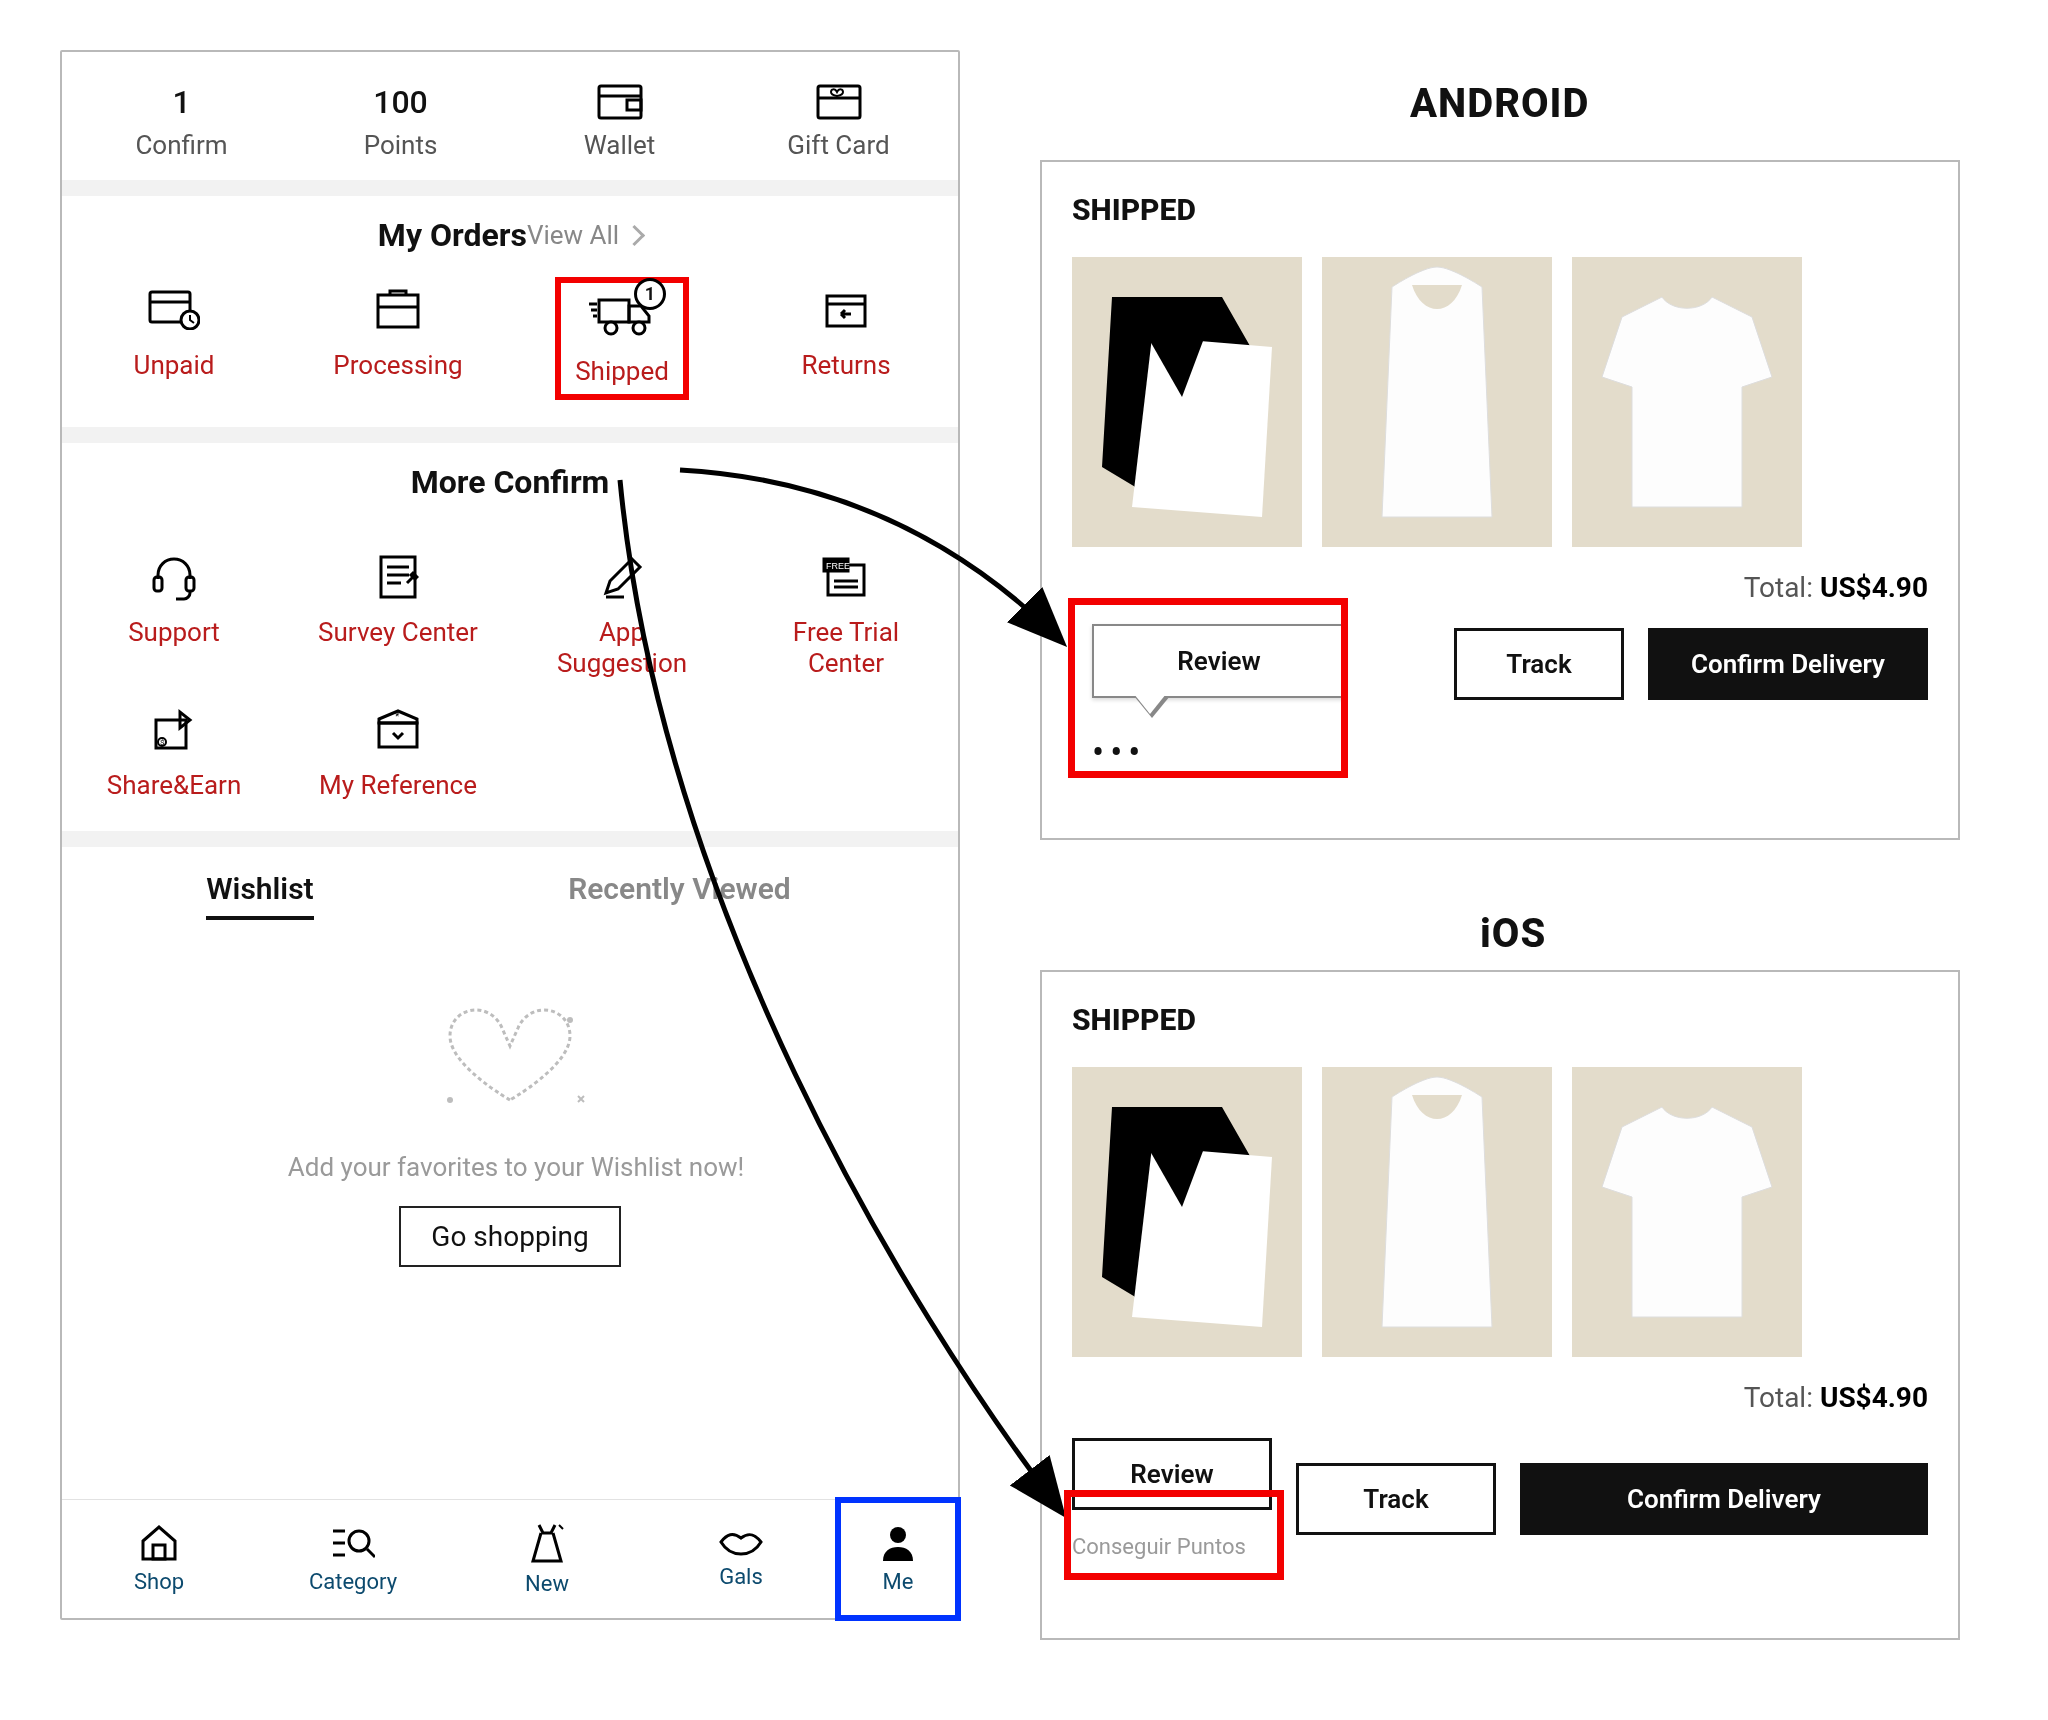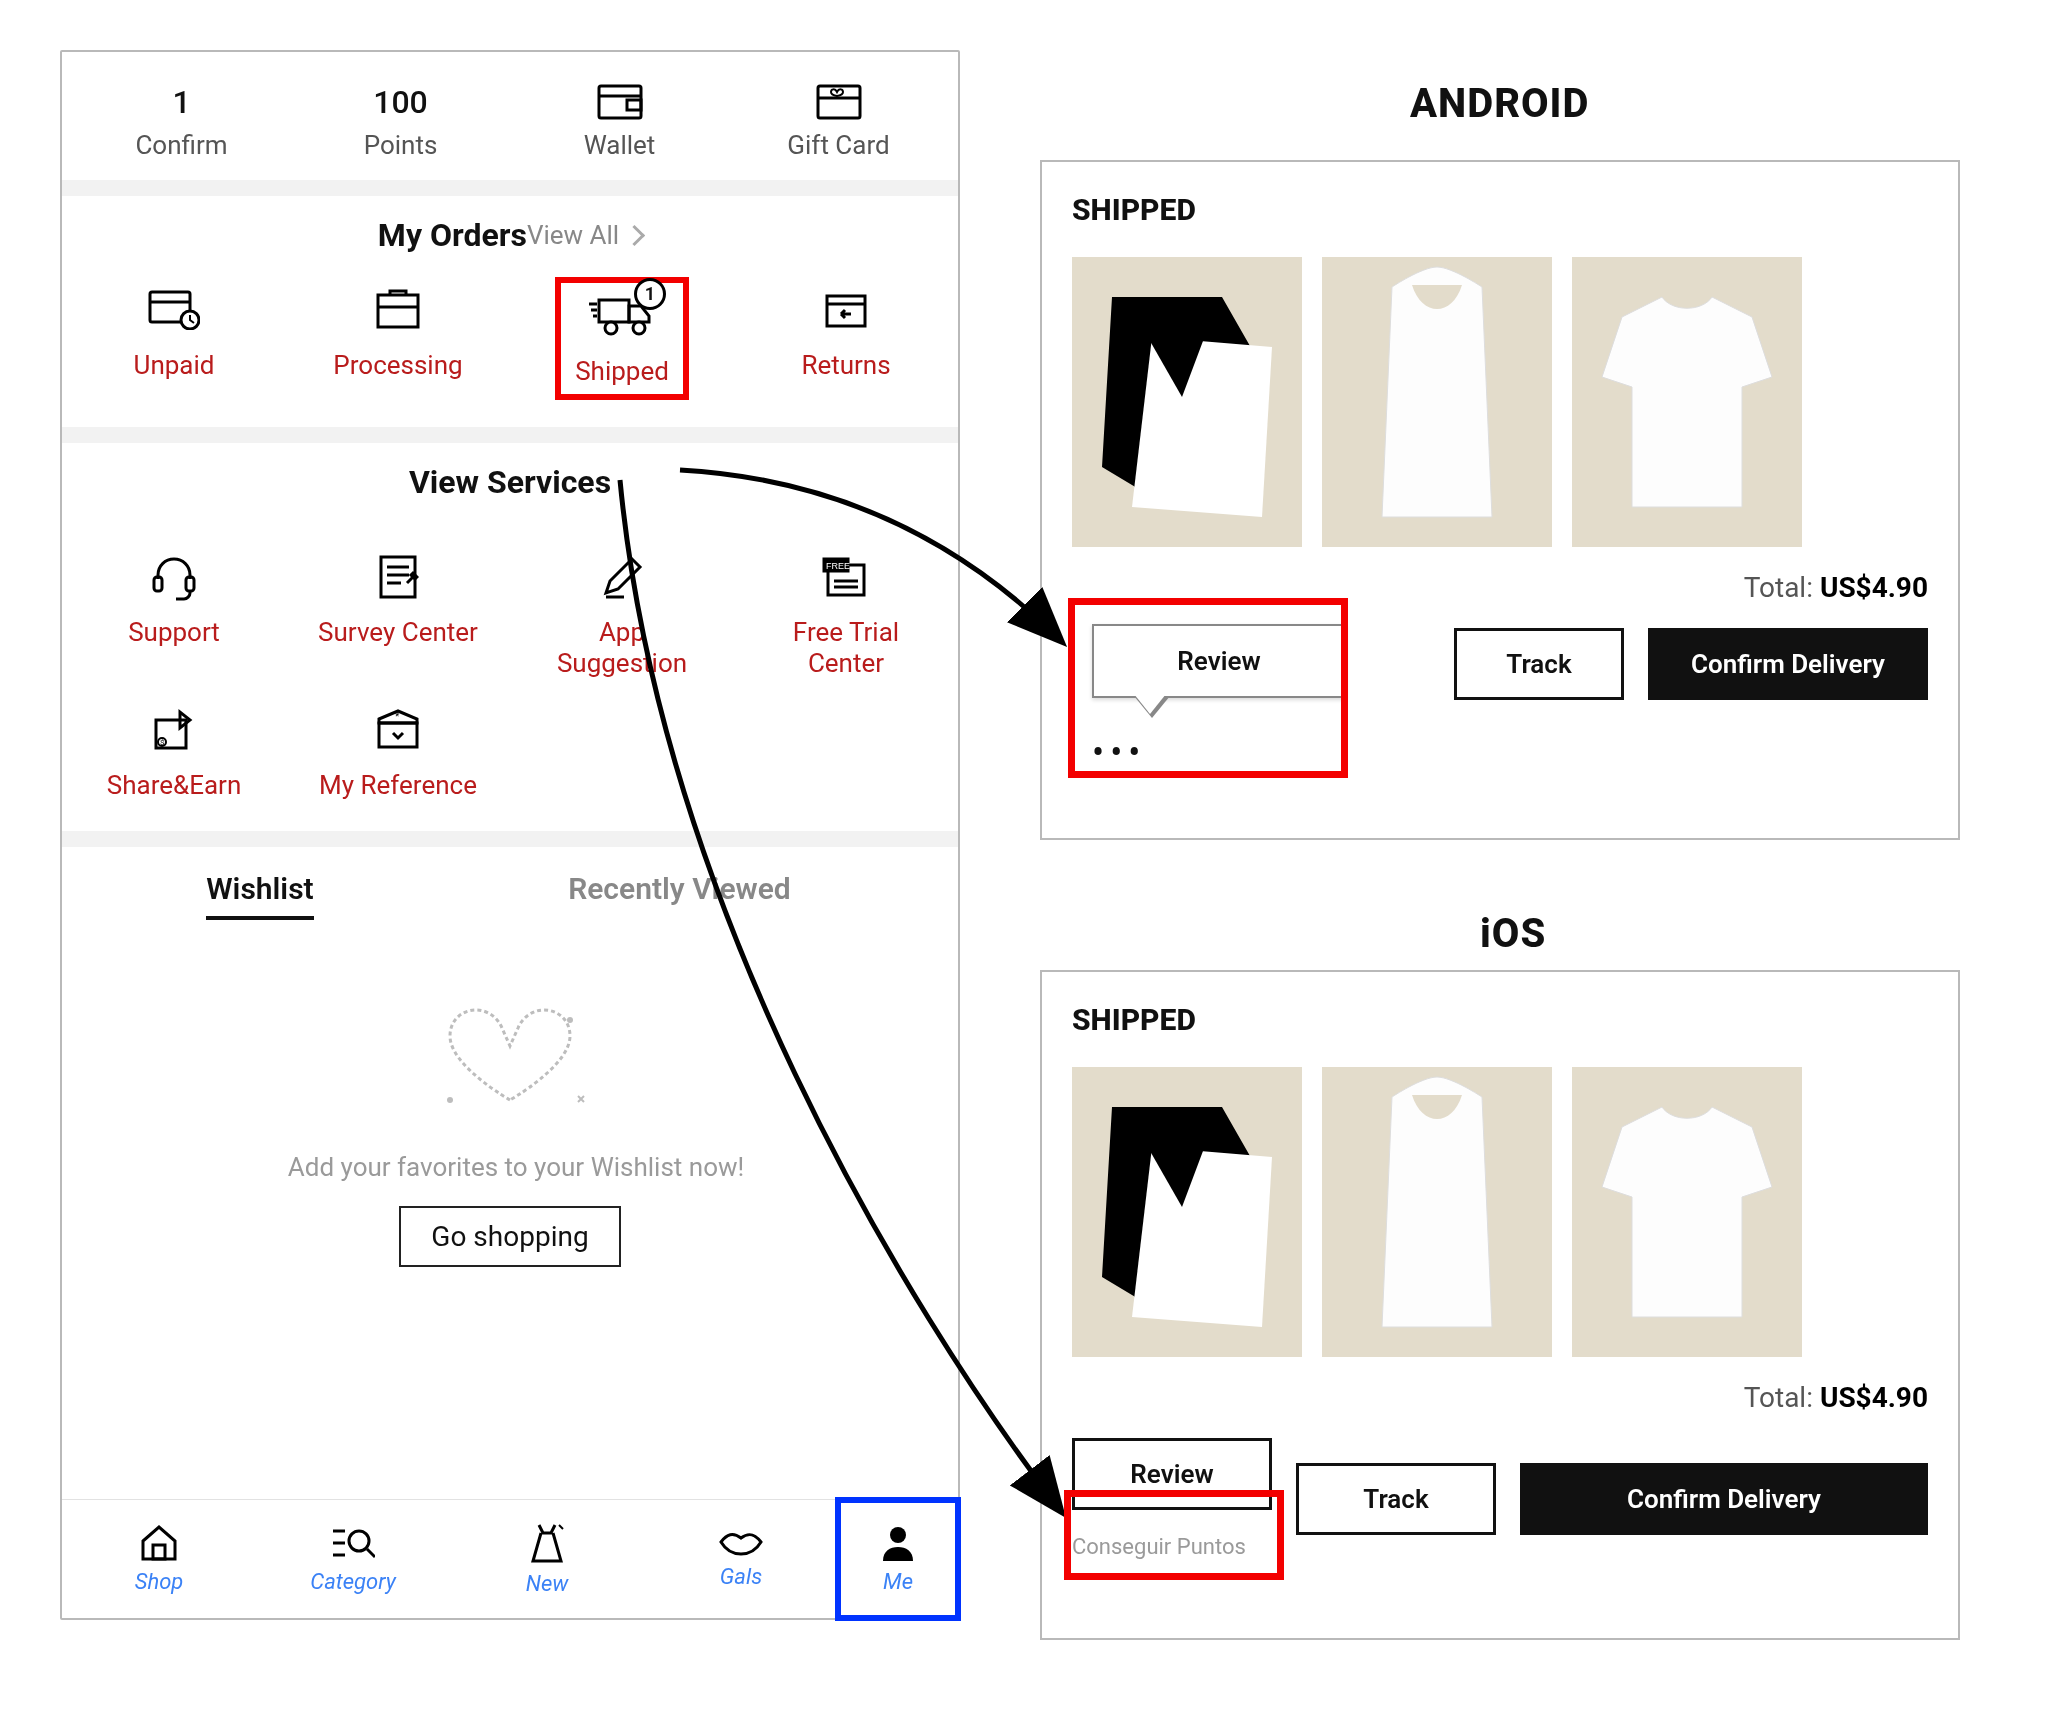--- a/index.html
+++ b/index.html
@@ -169,22 +169,21 @@
     position: relative;
     height: 100%;
     display: flex;
     flex-direction: column;
     justify-content: center;
     align-items: center;
   }
   .nav-item .nav-lbl {
     font-size: 22px;
     margin-top: 4px;
-    color: #3b82f6;
-    font-style: italic;
+    color: #0c4a6e;
   }
 
   
   .detail-title {
     position: absolute;
     font-size: 40px;
     font-weight: 800;
     letter-spacing: 1px;
   }
   #title-android { left: 1410px; top: 80px; }
@@ -433,21 +432,21 @@
             <path d="M28 24h-10m0 0l4-4m-4 4l4 4" stroke-width="3"></path>
           </svg>
         </div>
         <div class="lbl">Returns</div>
       </div>
     </div>
 
     <div class="gap"></div>
 
     <div class="section-header">
-      <div class="title">View Services</div>
+      <div class="title">More Confirm</div>
     </div>
     <div class="row-services">
       <div class="service-item">
         <div class="icon-box">
           <svg width="48" height="48" viewBox="0 0 48 48" fill="none" stroke="#000" stroke-width="3">
             <path d="M8 26v-4c0-9 7-16 16-16s16 7 16 16v4"></path>
             <rect x="4" y="24" width="8" height="14" rx="3"></rect>
             <rect x="36" y="24" width="8" height="14" rx="3"></rect>
             <path d="M40 38v2c0 3-3 6-6 6h-8"></path>
           </svg>

